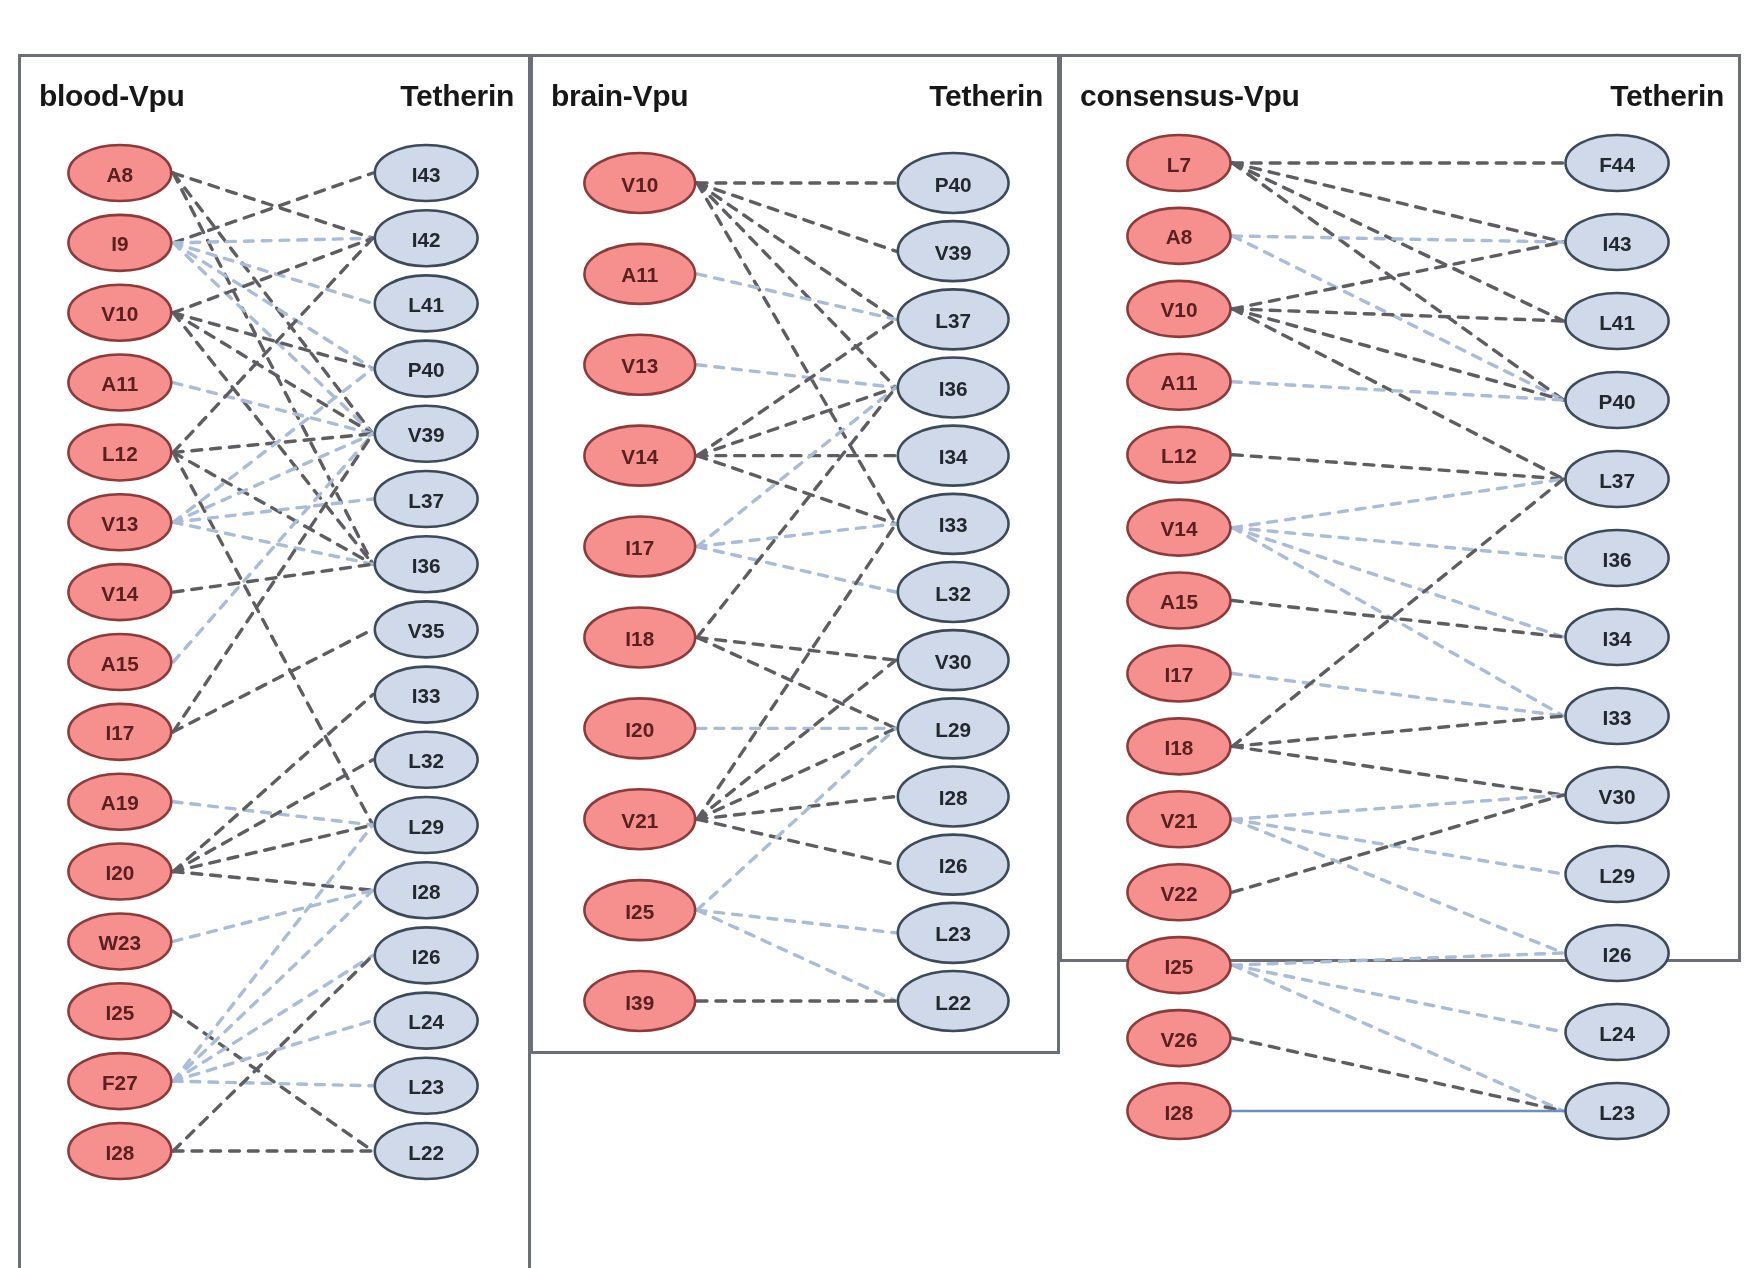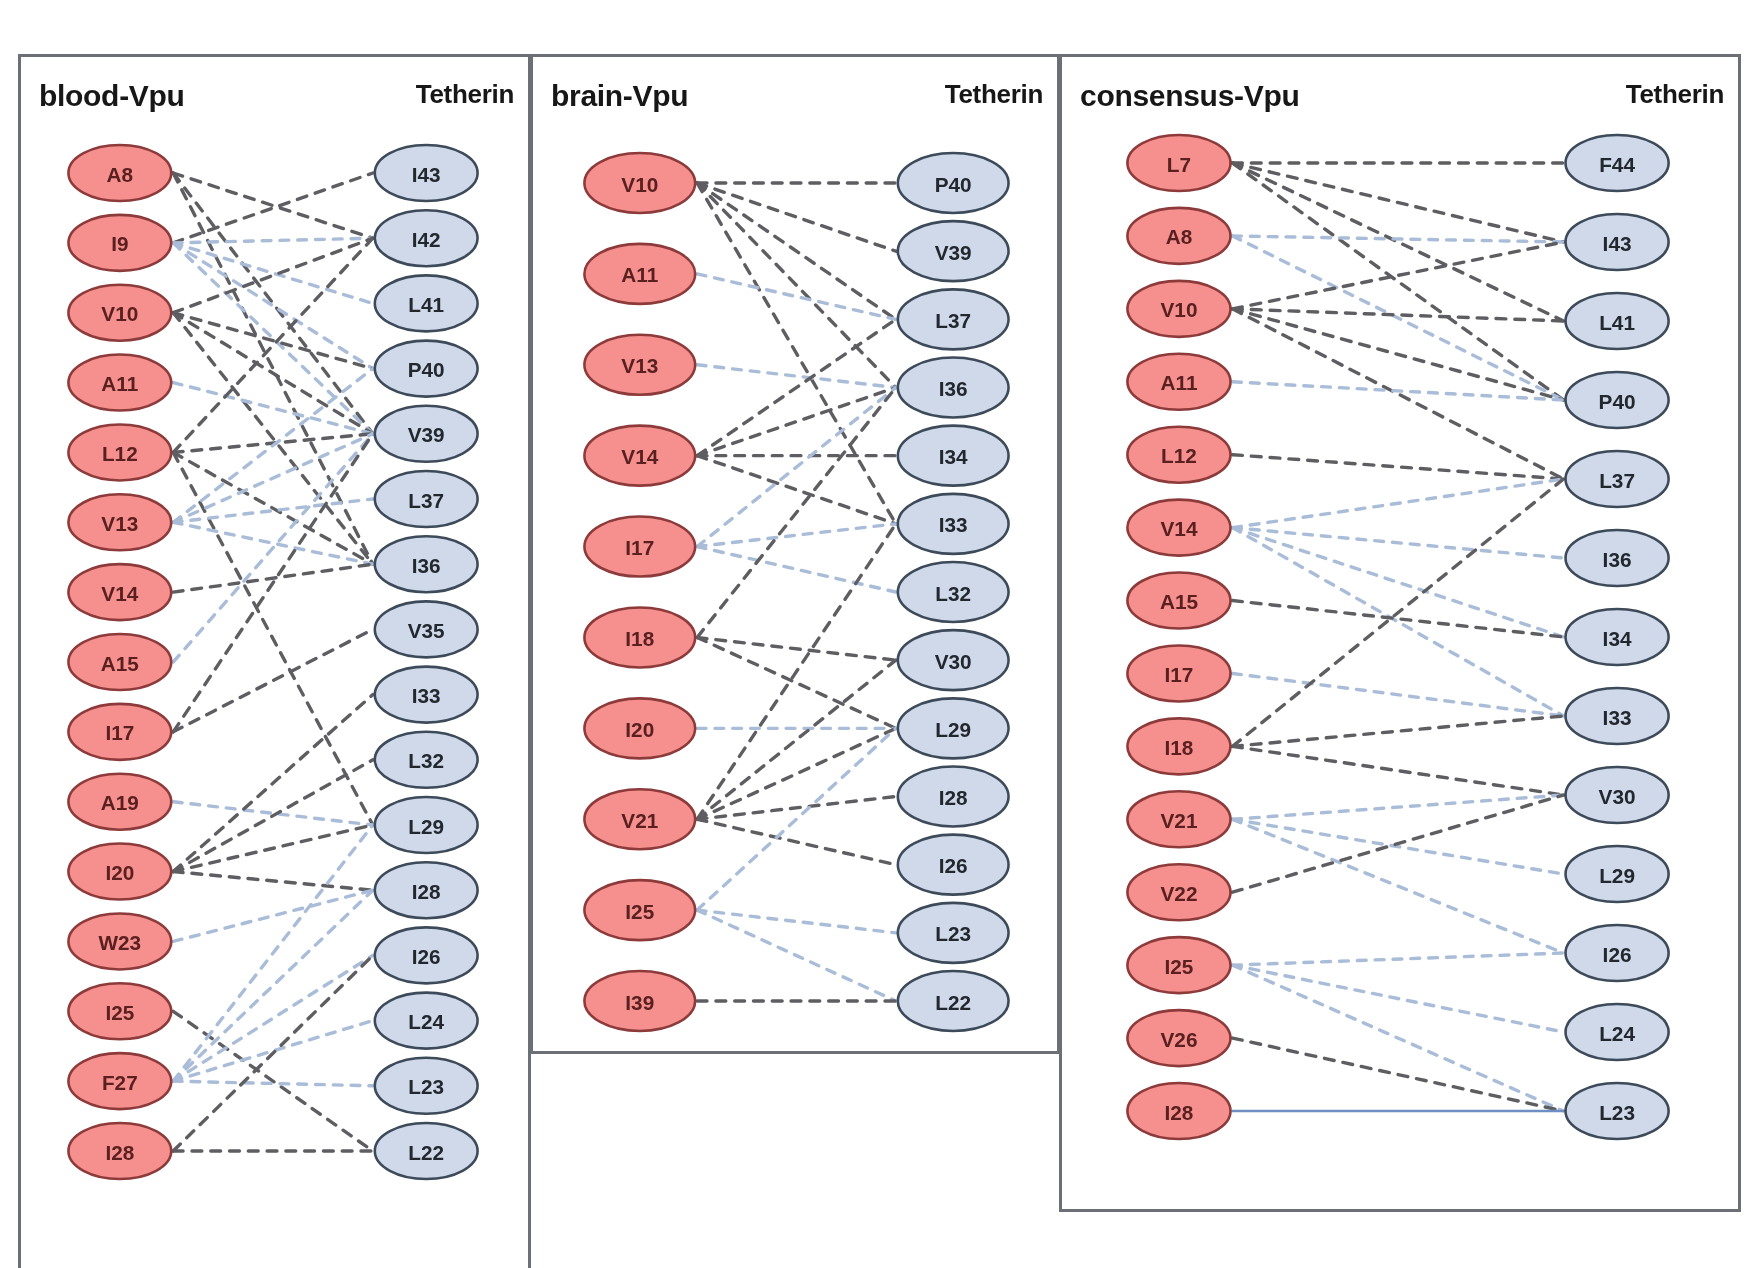--- a/index.html
+++ b/index.html
@@ -4,25 +4,25 @@
 <style>
   html,body{margin:0;padding:0;background:#ffffff;}
   body{width:1757px;height:1268px;font-family:"Liberation Sans",sans-serif;overflow:hidden;}
   #root{position:relative;width:1757px;height:1268px;}
   .panels{position:absolute;left:18px;top:10px;width:1724px;height:1244px;
           display:flex;flex-direction:row;margin-top:44px;}
   .panel{position:relative;border:3px solid #6c7076;background:#ffffff;box-sizing:border-box;}
   .panel + .panel{border-left-width:3px;margin-left:-1px;}
   .p1{width:513px;height:1244px;}
   .p2{width:530px;height:1000px;}
-  .p3{width:682px;height:1158px;}
+  .p3{width:682px;height:908px;}
   .hdr{position:absolute;top:22px;font-weight:bold;color:#171717;
        font-size:30px;letter-spacing:-0.3px;white-space:nowrap;}
   .hdr-left{left:18px;}
-  .hdr-right{right:14px;font-size:26px;}
+  .hdr-right{right:14px;font-size:30px;}
   .graph{position:absolute;left:0;top:64px;width:100%;height:1176px;}
   .nodelabel{font-family:"Liberation Sans",sans-serif;font-weight:bold;
              font-size:21px;text-anchor:middle;dominant-baseline:central;}
   .lblV{fill:#5a2020;}
   .lblT{fill:#23282e;}
 </style>
 </head>
 <body>
 
 <div id="root">

